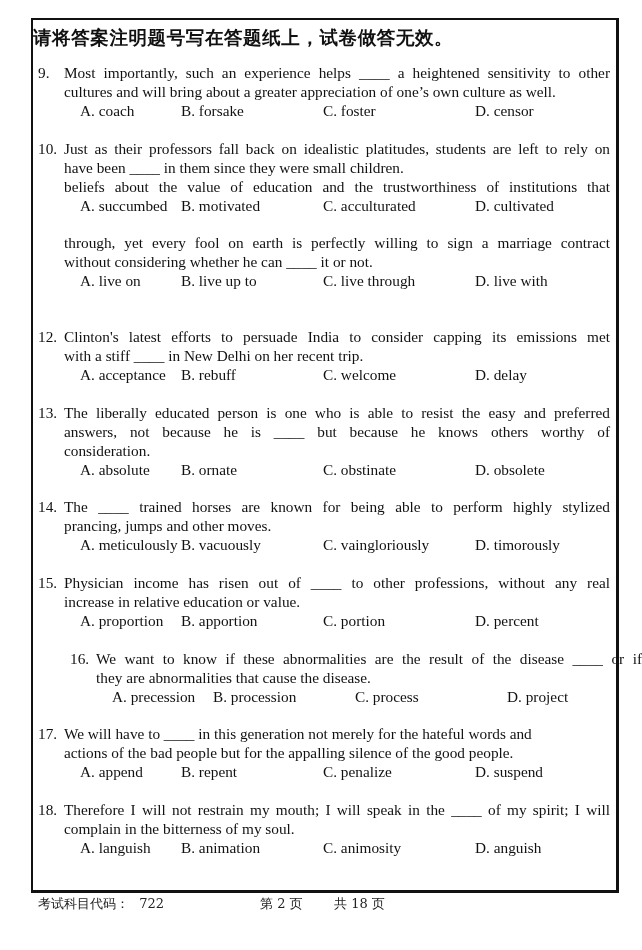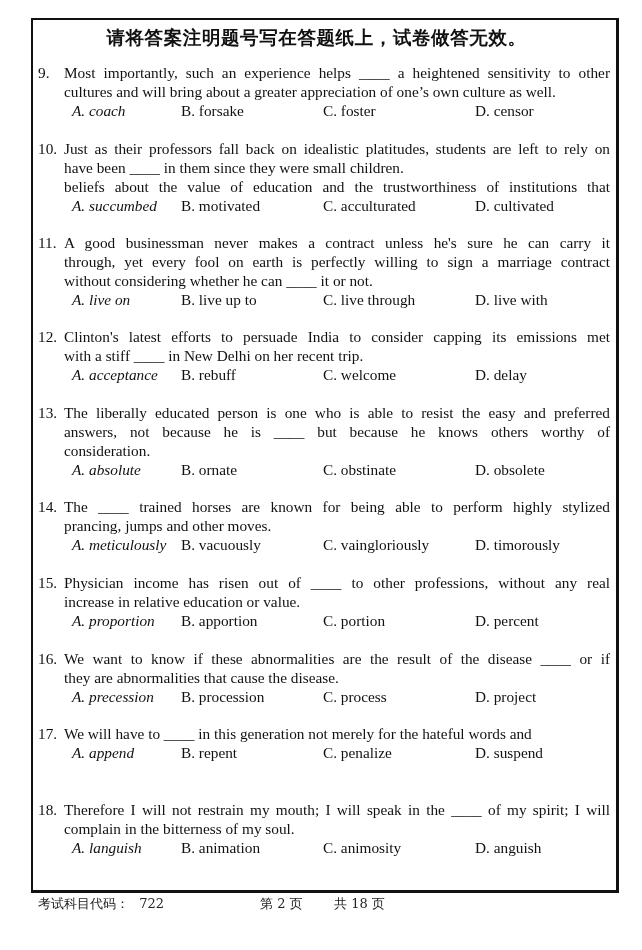--- a/index.html
+++ b/index.html
@@ -7,33 +7,33 @@
     width: 642px; height: 950px; position: relative; overflow: hidden;
     font-family: "Liberation Serif", "DejaVu Serif", serif;
     color: #111111;
   }
   .frame {
     position: absolute; left: 31px; top: 18px; width: 583px; height: 870px;
     border: 2.5px solid #111111; border-bottom-width: 3px; border-right-width: 3px;
     box-sizing: content-box;
   }
   .title {
-    position: absolute; left: 0; right: 16px; top: 5px; text-align: center;
+    position: absolute; left: 0; right: 16px; top: 5px; text-align: left;
     font-family: Liberation Serif, serif;
     font-weight: bold; font-size: 18.5px; letter-spacing: 0.6px; color: #111;
   }
   .question { position: absolute; left: 5px; width: 572px; font-size: 15.3px; line-height: 19px; }
   .q-line { position: relative; white-space: nowrap; height: 19px; }
   .q-line.justify { text-align: justify; text-align-last: justify; white-space: normal; }
   .q-num { position: absolute; left: 0; top: 0; }
   .q-text { display: block; margin-left: 26px; }
   .q-line.first .q-text { margin-left: 26px; }
   .options { position: relative; height: 19px; margin-left: 26px; }
   .opt { position: absolute; top: 0; white-space: nowrap; }
-  .opt.a { left: 8px; font-style: italic; }
+  .opt.a { left: 16px; }
   .opt.b { left: 117px; }
   .opt.c { left: 259px; }
   .opt.d { left: 411px; }
   .footer {
     position: absolute; top: 895px; font-size: 13px; color: #222;
     font-family: "DejaVu Serif", "Liberation Serif", serif;
   }
 </style>
 </head>
 <body>
@@ -71,24 +71,20 @@
     <div class="options">
       <span class="opt a">A. succumbed</span>
       <span class="opt b">B. motivated</span>
       <span class="opt c">C. acculturated</span>
       <span class="opt d">D. cultivated</span>
     </div>
   </div>
 
   <div class="question" style="top:213px;">
     <div class="q-line justify">
-        <span class="q-num">11.</span>
-        <span class="q-text">A good businessman never makes a contract unless he's sure he can carry it</span>
-      </div>
-    <div class="q-line justify">
         <span class="q-text">through, yet every fool on earth is perfectly willing to sign a marriage contract</span>
       </div>
     <div class="q-line">
         <span class="q-text">without considering whether he can ____ it or not.</span>
       </div>
     <div class="options">
       <span class="opt a">A. live on</span>
       <span class="opt b">B. live up to</span>
       <span class="opt c">C. live through</span>
       <span class="opt d">D. live with</span>
@@ -155,40 +151,43 @@
         <span class="q-text">increase in relative education or value.</span>
       </div>
     <div class="options">
       <span class="opt a">A. proportion</span>
       <span class="opt b">B. apportion</span>
       <span class="opt c">C. portion</span>
       <span class="opt d">D. percent</span>
     </div>
   </div>
 
-  <div class="question" style="top:629px;">
+  <div class="question" style="top:629px;margin-left:32px;">
     <div class="q-line justify">
         <span class="q-num">16.</span>
         <span class="q-text">We want to know if these abnormalities are the result of the disease ____ or if</span>
       </div>
     <div class="q-line">
         <span class="q-text">they are abnormalities that cause the disease.</span>
       </div>
     <div class="options">
       <span class="opt a">A. precession</span>
       <span class="opt b">B. procession</span>
       <span class="opt c">C. process</span>
       <span class="opt d">D. project</span>
     </div>
   </div>
 
   <div class="question" style="top:704px;">
     <div class="q-line">
         <span class="q-num">17.</span>
         <span class="q-text">We will have to ____ in this generation not merely for the hateful words and</span>
+      </div>
+    <div class="q-line">
+        <span class="q-text">actions of the bad people but for the appalling silence of the good people.</span>
       </div>
     <div class="options">
       <span class="opt a">A. append</span>
       <span class="opt b">B. repent</span>
       <span class="opt c">C. penalize</span>
       <span class="opt d">D. suspend</span>
     </div>
   </div>
 
   <div class="question" style="top:780px;">

